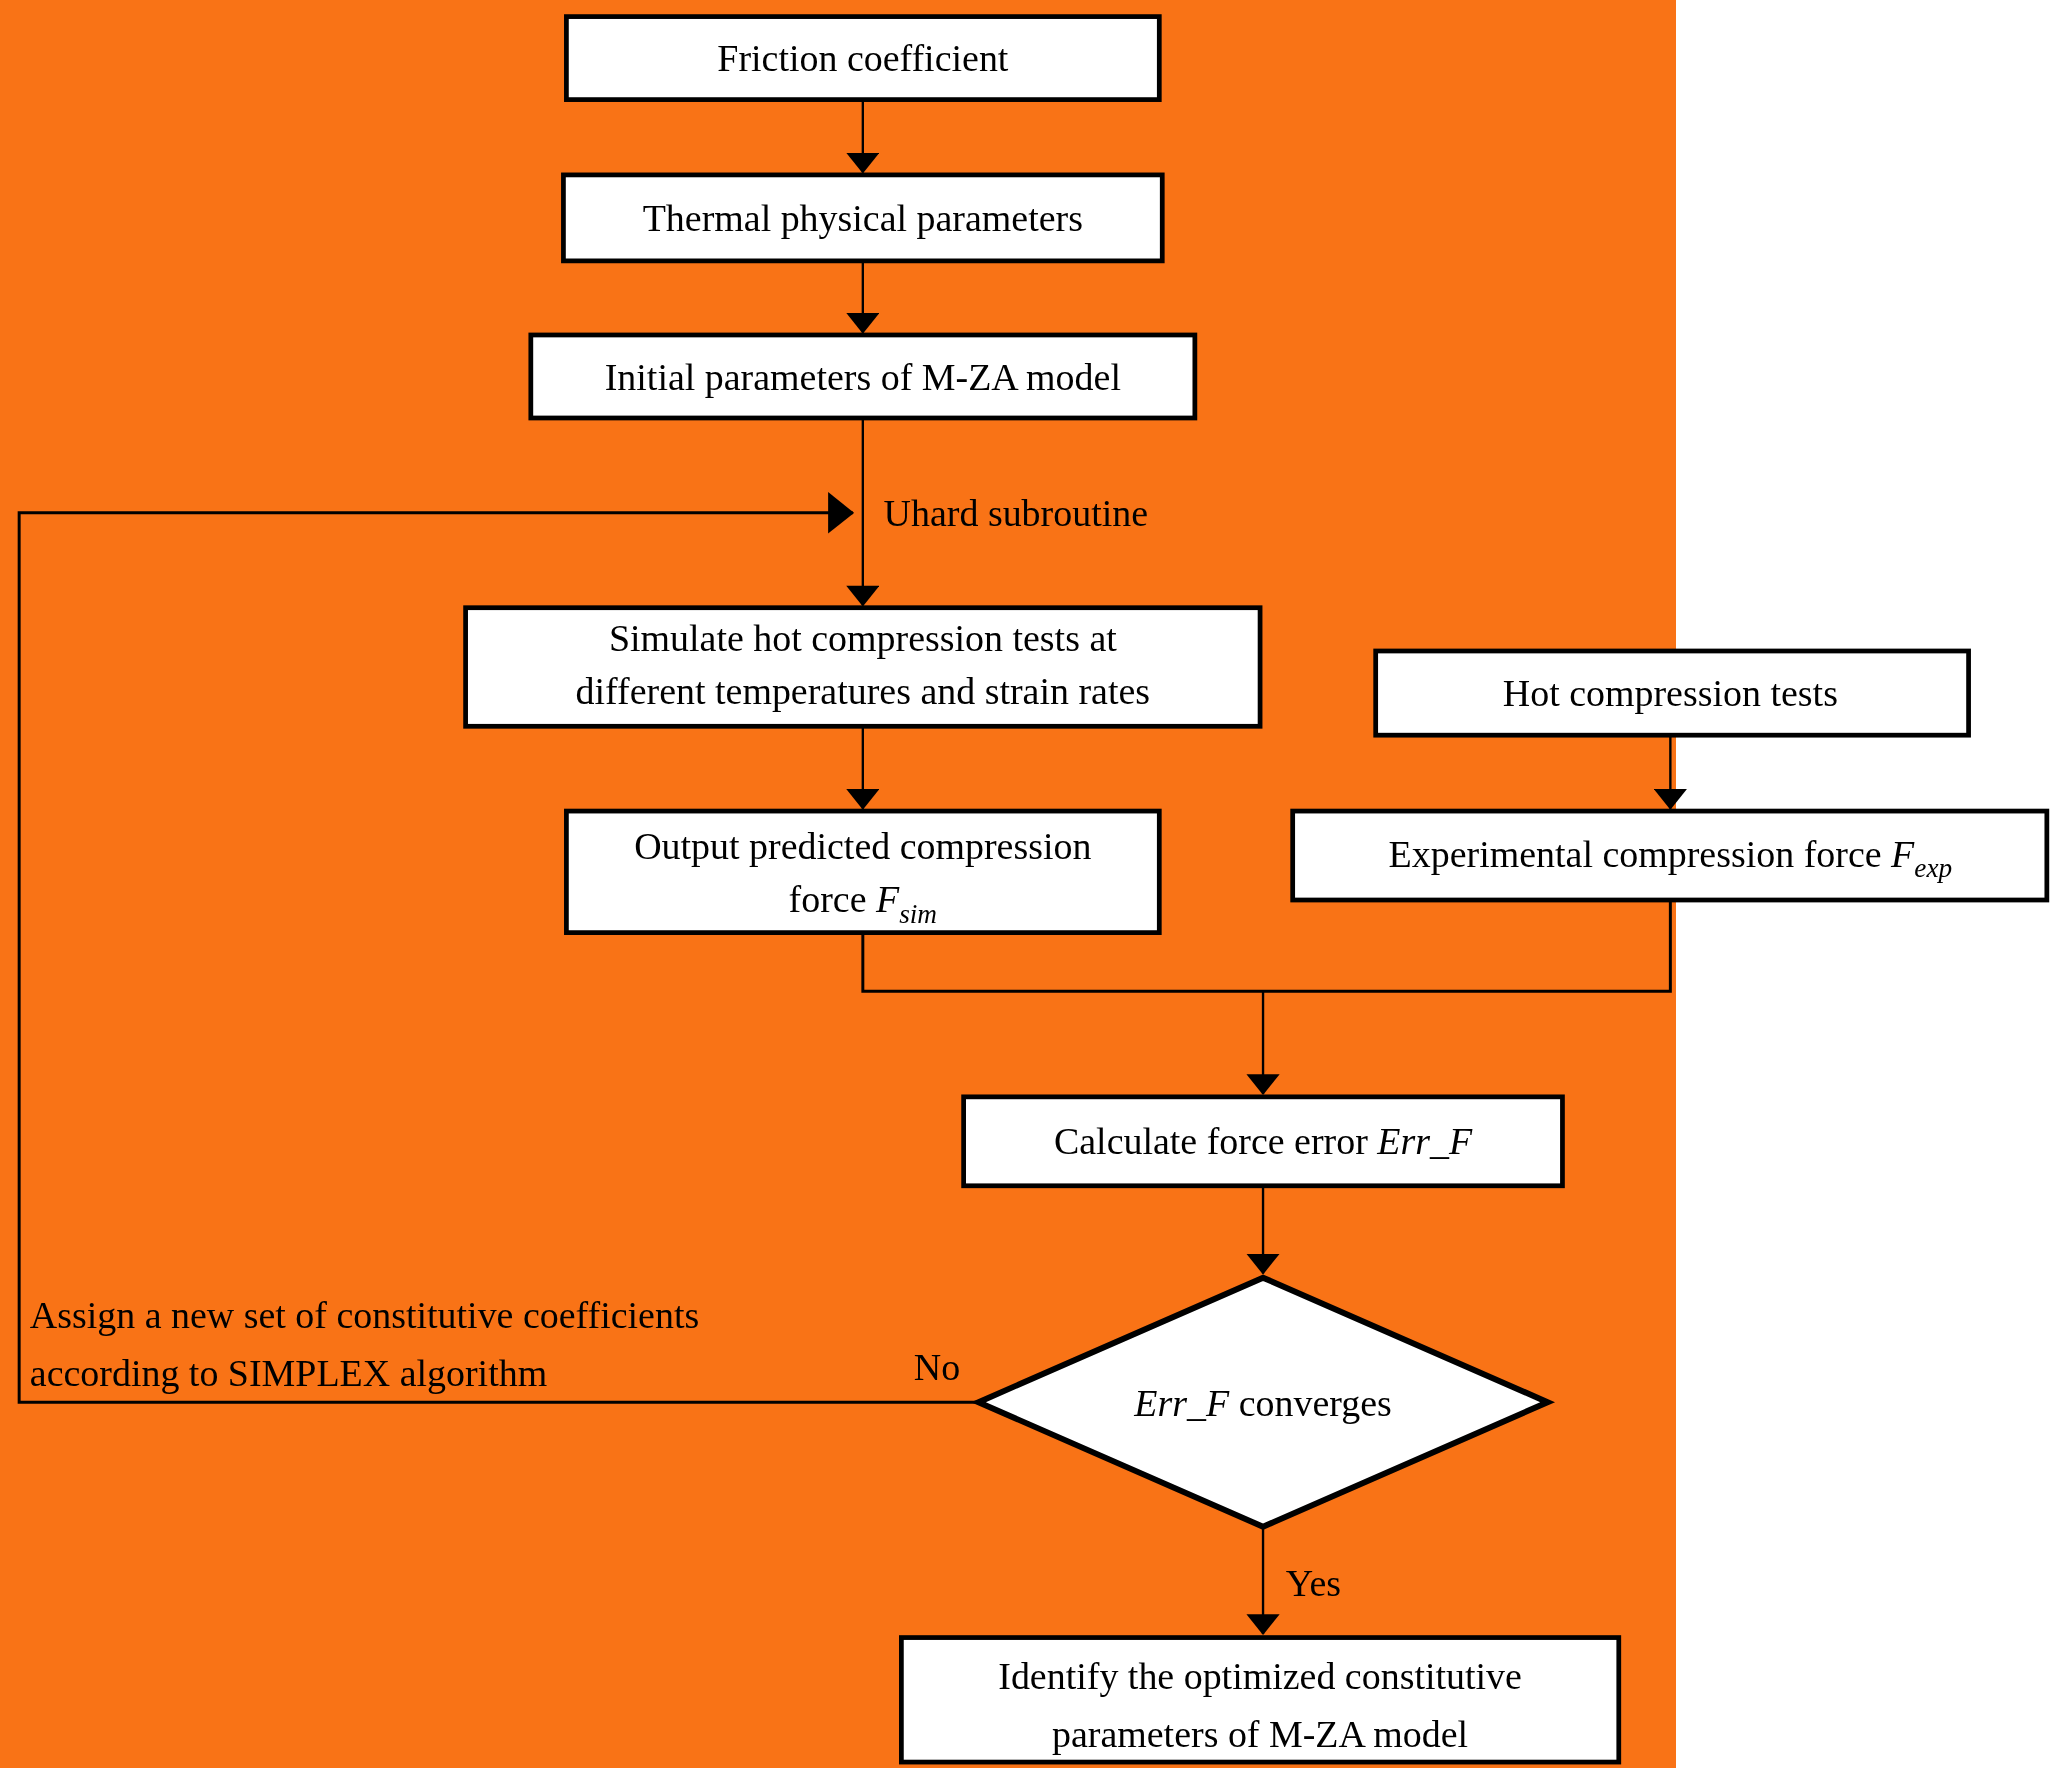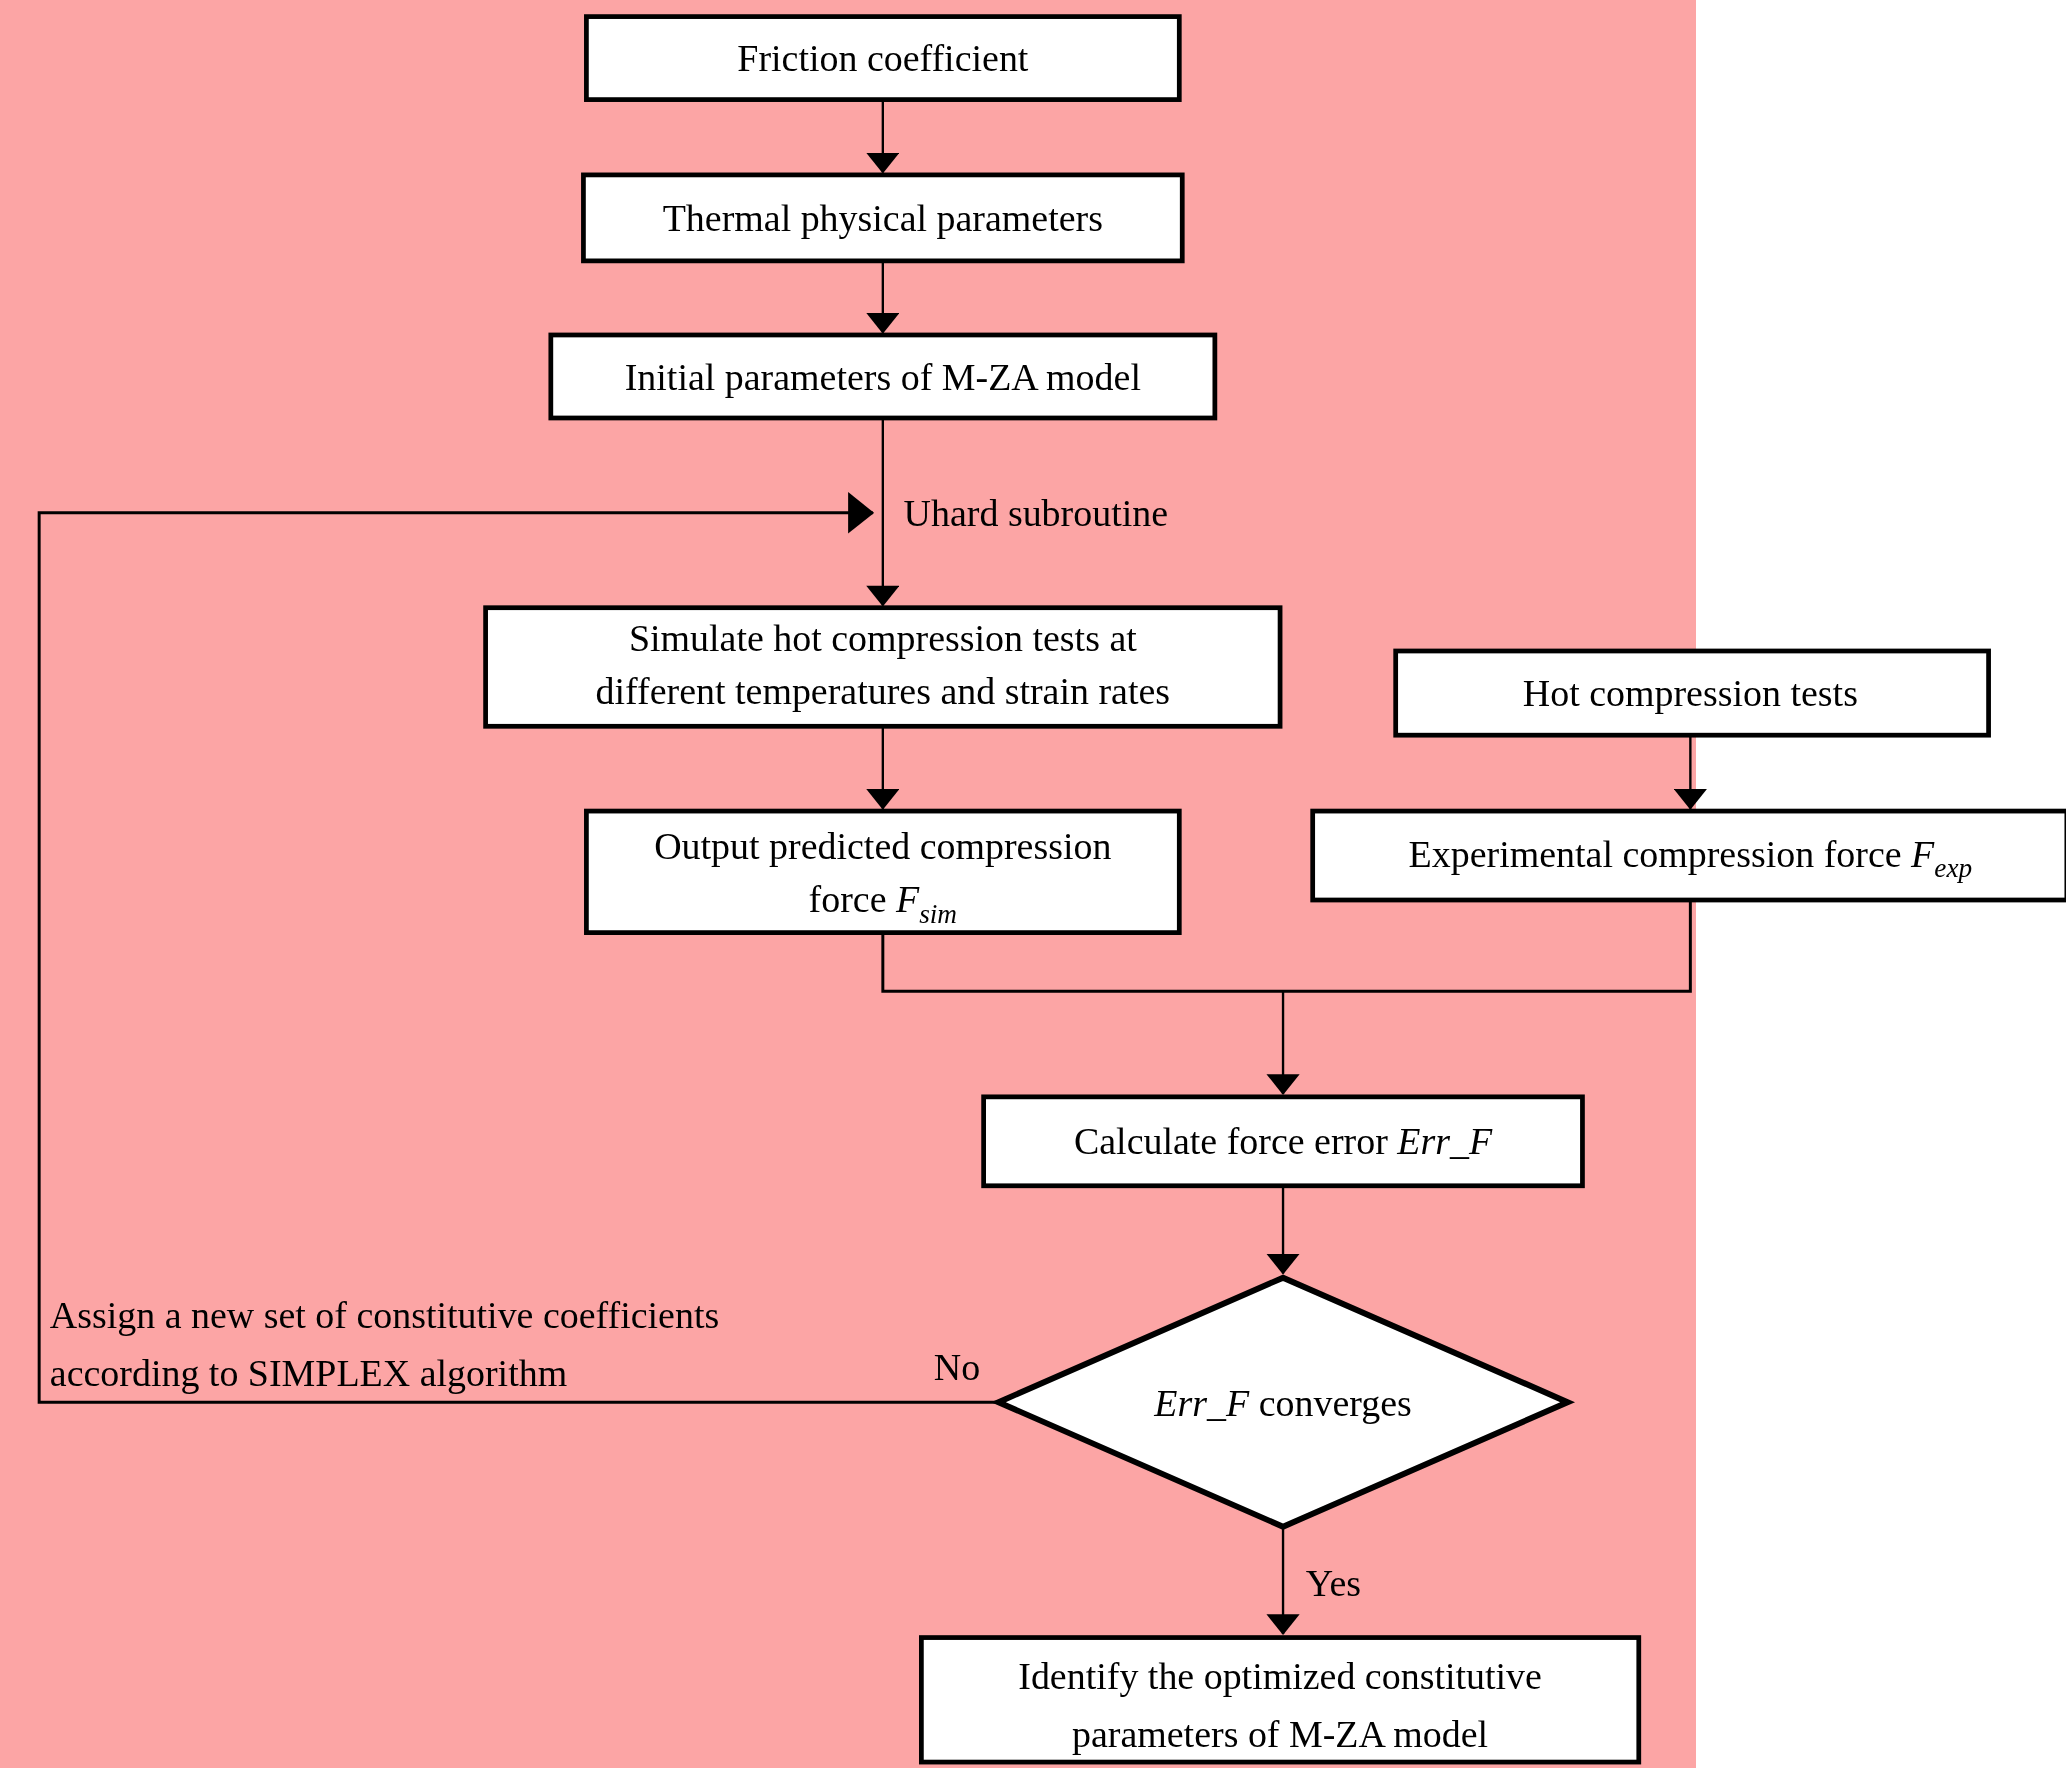--- a/index.html
+++ b/index.html
@@ -6,22 +6,21 @@
     margin: 0;
     padding: 0;
     background: #ffffff;
     width: 2066px;
     height: 1768px;
   }
   .stage {
     position: relative;
     width: 1676px;
     height: 1768px;
-    background: #fca5a5;
-    padding-left: 20px;
+    background: #f97316;
   }
   svg { display: block; width: 2066px; height: 1768px; }
   text {
     fill: #000000;
     font-family: "Liberation Serif", "DejaVu Serif", serif;
     font-size: 64px;
   }
   .node-box {
     fill: #ffffff;
     stroke: #000000;

